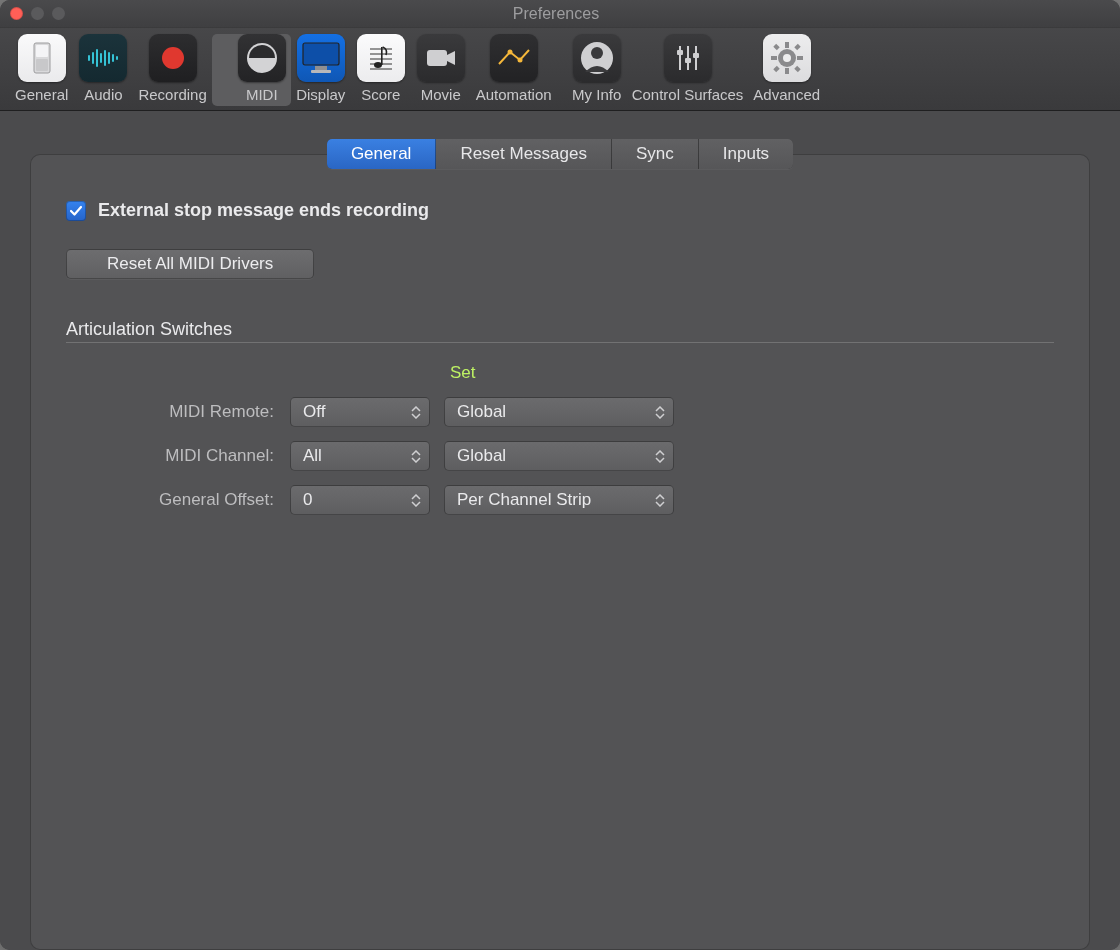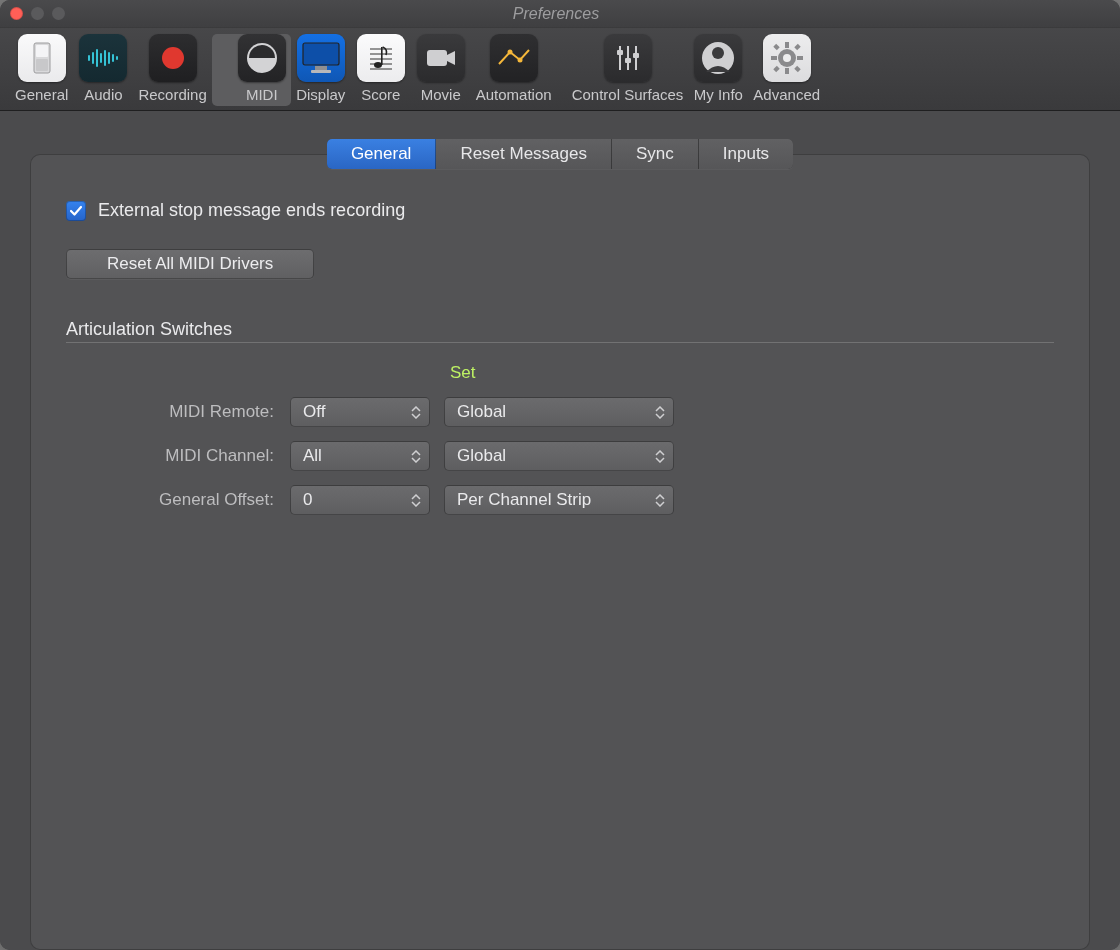--- a/index.html
+++ b/index.html
@@ -36,21 +36,20 @@
   .tl.yellow { background: #5a5a5c; }
   .tl.green { background: #5a5a5c; }
   .titlebar-title {
     position: absolute;
     left: 0; right: 8px;
     text-align: center;
     color: #9d9d9f;
     font-size: 16px;
     font-weight: 400;
     pointer-events: none;
-    font-style: italic;
   }
   
   .toolbar {
     display: flex;
     align-items: flex-start;
     padding: 6px 10px 4px 10px;
     background: linear-gradient(#474749, #3a3a3c);
     border-bottom: 1px solid #1f1f20;
     gap: 0;
   }
@@ -140,20 +139,21 @@
     border: 1px solid rgba(0,0,0,0.25);
     padding: 45px 35px 35px 35px;
     min-height: 740px;
   }
   
   .check-row {
     display: flex;
     align-items: flex-end;
     gap: 12px;
     margin-bottom: 28px;
+    font-weight: bold;
   }
   .checkbox {
     width: 20px; height: 20px;
     background: linear-gradient(#3583ef,#2563c8);
     border-radius: 4px;
     display: flex; align-items: center; justify-content: center;
     box-shadow: inset 0 0 0 1px rgba(0,0,0,0.25);
   }
   .checkbox svg { width: 14px; height: 14px; }
   .check-label { color: #eaeaec; font-size: 18px; }
@@ -339,44 +339,44 @@
             <circle cx="14" cy="6" r="2.5" fill="#f5b73a"></circle>
             <circle cx="24" cy="14" r="2.5" fill="#f5b73a"></circle>
           </svg>
       </div>
       <div class="label">Automation</div>
     </div>
 
     <div class="toolbar-spacer"></div>
 
     <div class="toolbar-item">
+      <div class="icon-box ic-myinfo">
+        <svg width="36" height="36" viewBox="0 0 36 36">
+            <circle cx="18" cy="18" r="16" fill="#cfcfd1"></circle>
+            <circle cx="18" cy="13" r="6" fill="#3a3a3c"></circle>
+            <path d="M6 32 Q18 20 30 32" fill="#3a3a3c"></path>
+          </svg>
+      </div>
+      <div class="label">My Info</div>
+    </div>
+
+    <div class="toolbar-item">
       <div class="icon-box ic-controlsurf">
         <svg width="30" height="32" viewBox="0 0 30 32">
             <g stroke="#cfcfd1" stroke-width="2">
               <line x1="7" y1="4" x2="7" y2="28"></line>
               <line x1="15" y1="4" x2="15" y2="28"></line>
               <line x1="23" y1="4" x2="23" y2="28"></line>
             </g>
             <rect x="4" y="8" width="6" height="5" rx="1" fill="#cfcfd1"></rect>
             <rect x="12" y="16" width="6" height="5" rx="1" fill="#cfcfd1"></rect>
             <rect x="20" y="11" width="6" height="5" rx="1" fill="#cfcfd1"></rect>
           </svg>
       </div>
       <div class="label">Control Surfaces</div>
-    </div>
-
-    <div class="toolbar-item">
-      <div class="icon-box ic-myinfo">
-        <svg width="36" height="36" viewBox="0 0 36 36">
-            <circle cx="18" cy="18" r="16" fill="#cfcfd1"></circle>
-            <circle cx="18" cy="13" r="6" fill="#3a3a3c"></circle>
-            <path d="M6 32 Q18 20 30 32" fill="#3a3a3c"></path>
-          </svg>
-      </div>
-      <div class="label">My Info</div>
     </div>
 
     <div class="toolbar-item">
       <div class="icon-box ic-advanced">
         <svg width="36" height="36" viewBox="0 0 36 36">
             <g fill="#8a8a8c">
               <circle cx="18" cy="18" r="9"></circle>
               <g>
                 <rect x="16" y="2" width="4" height="6"></rect>
                 <rect x="16" y="28" width="4" height="6"></rect>

